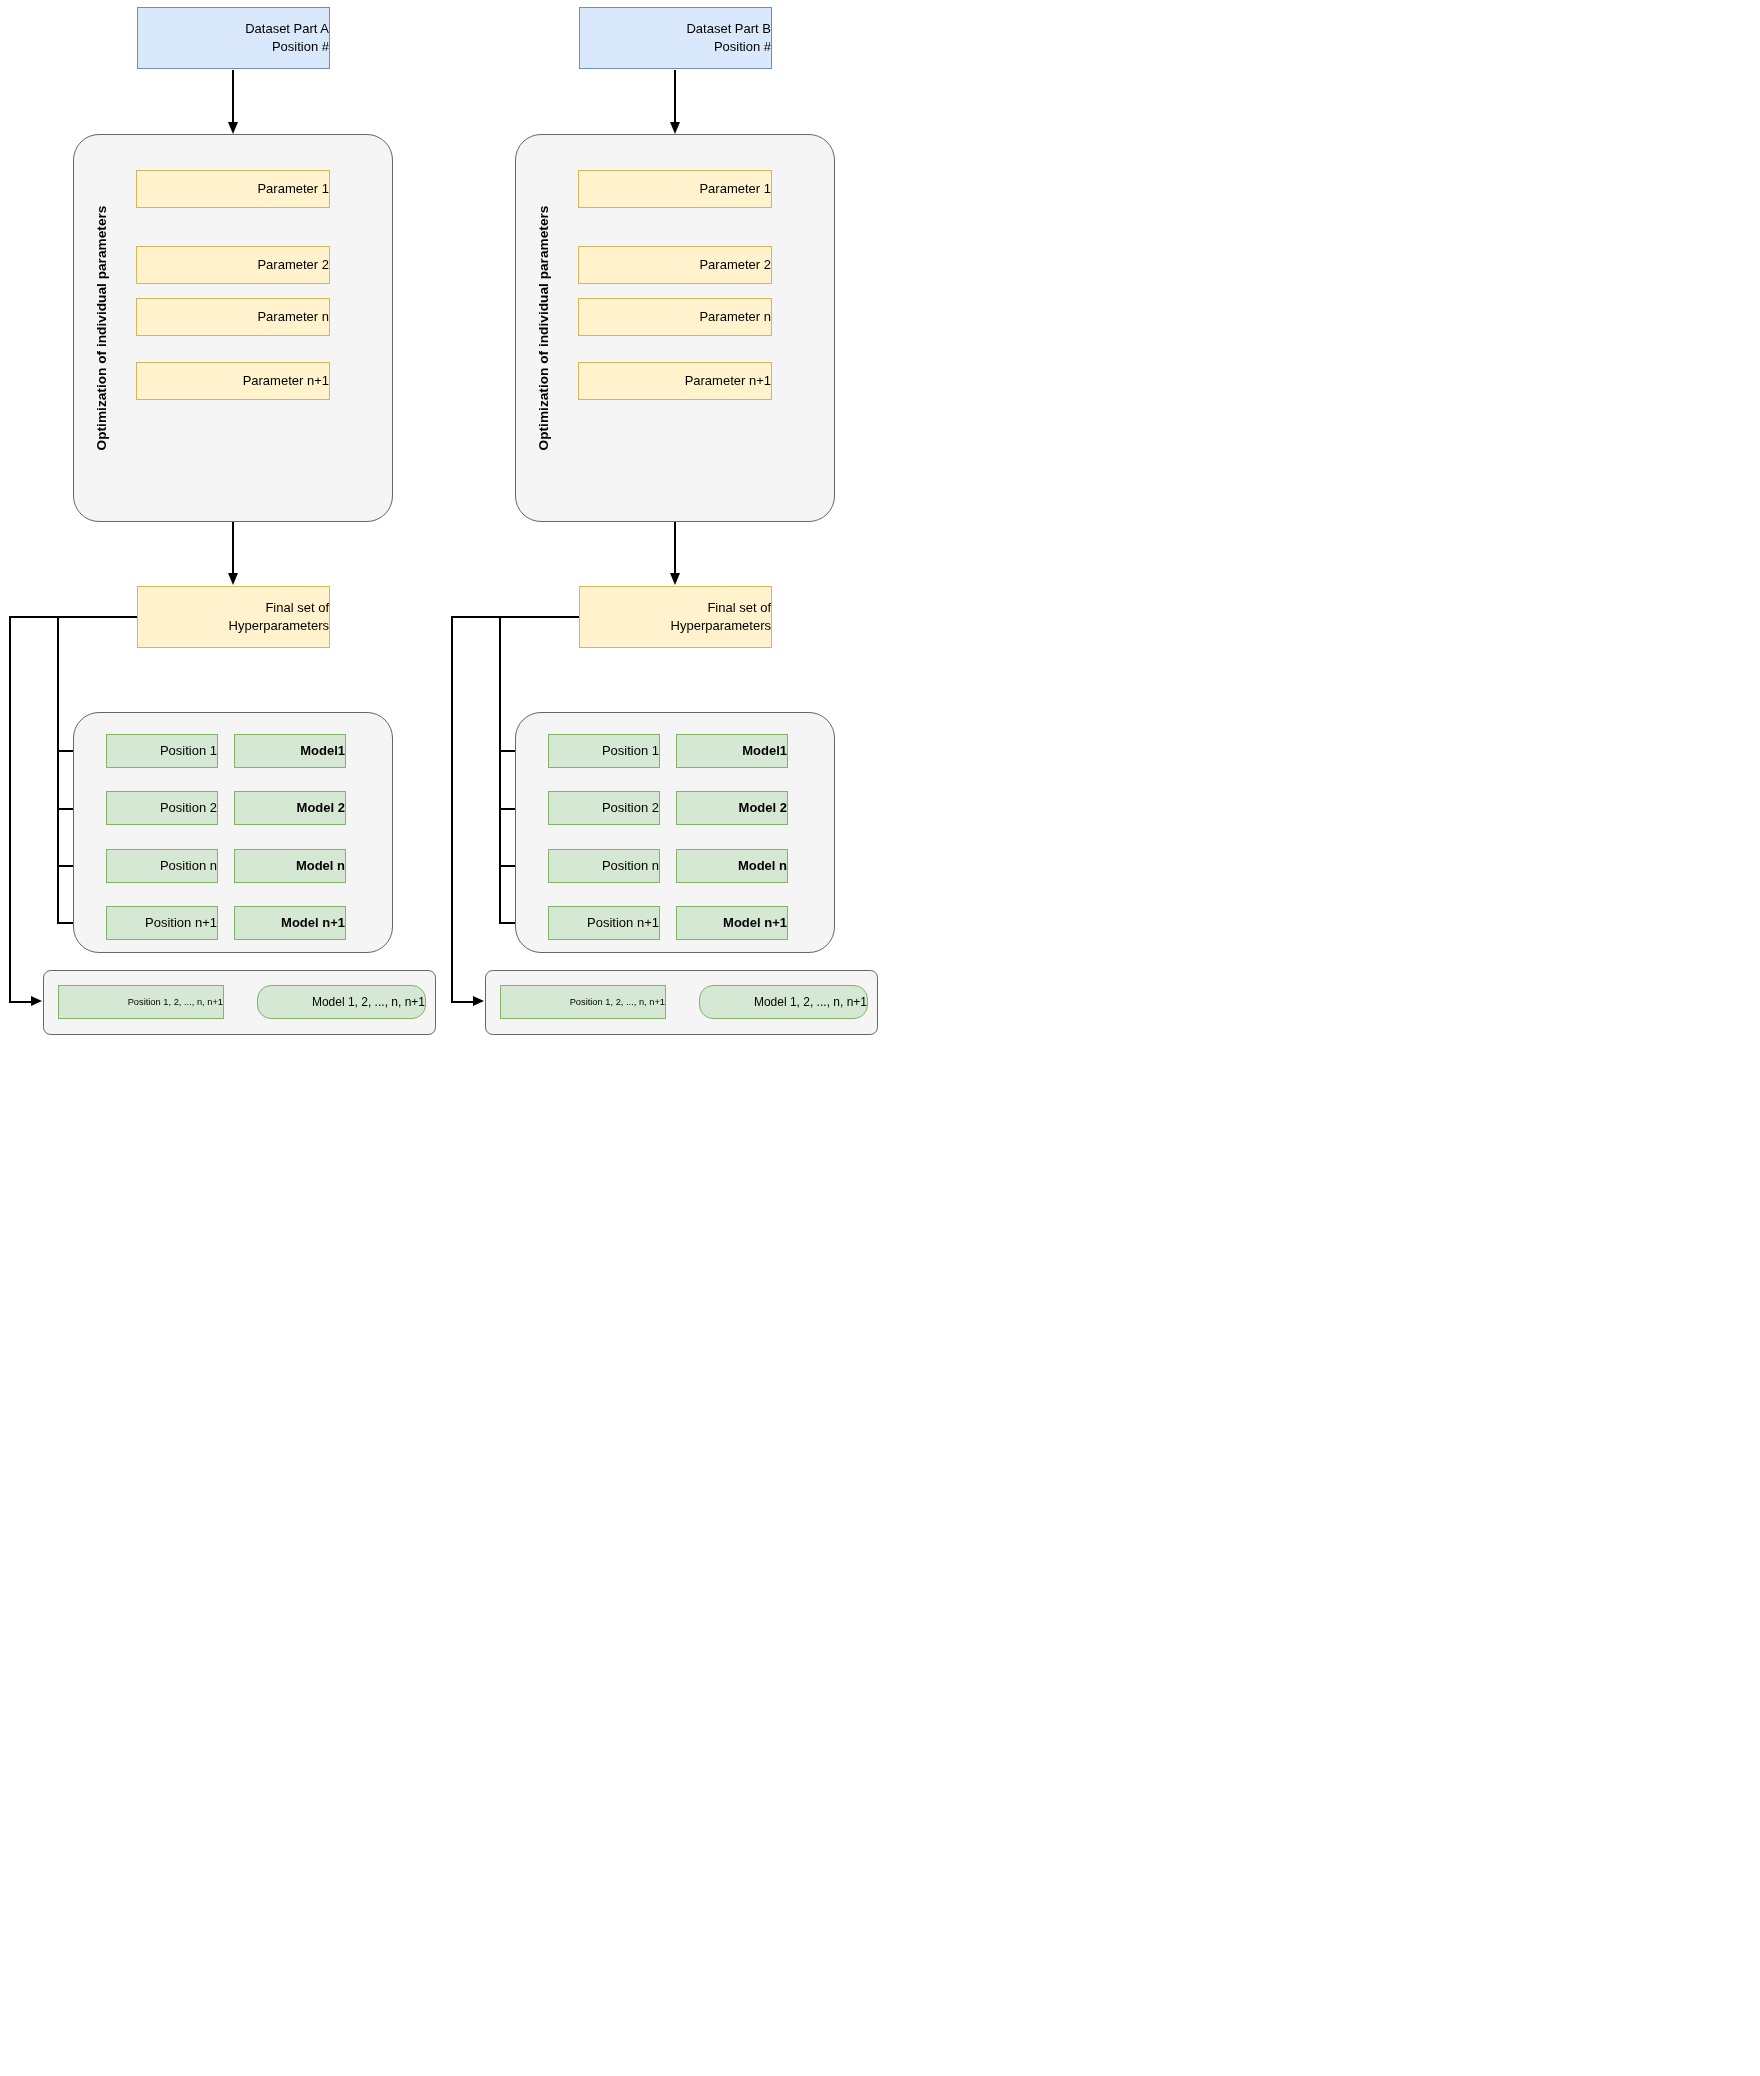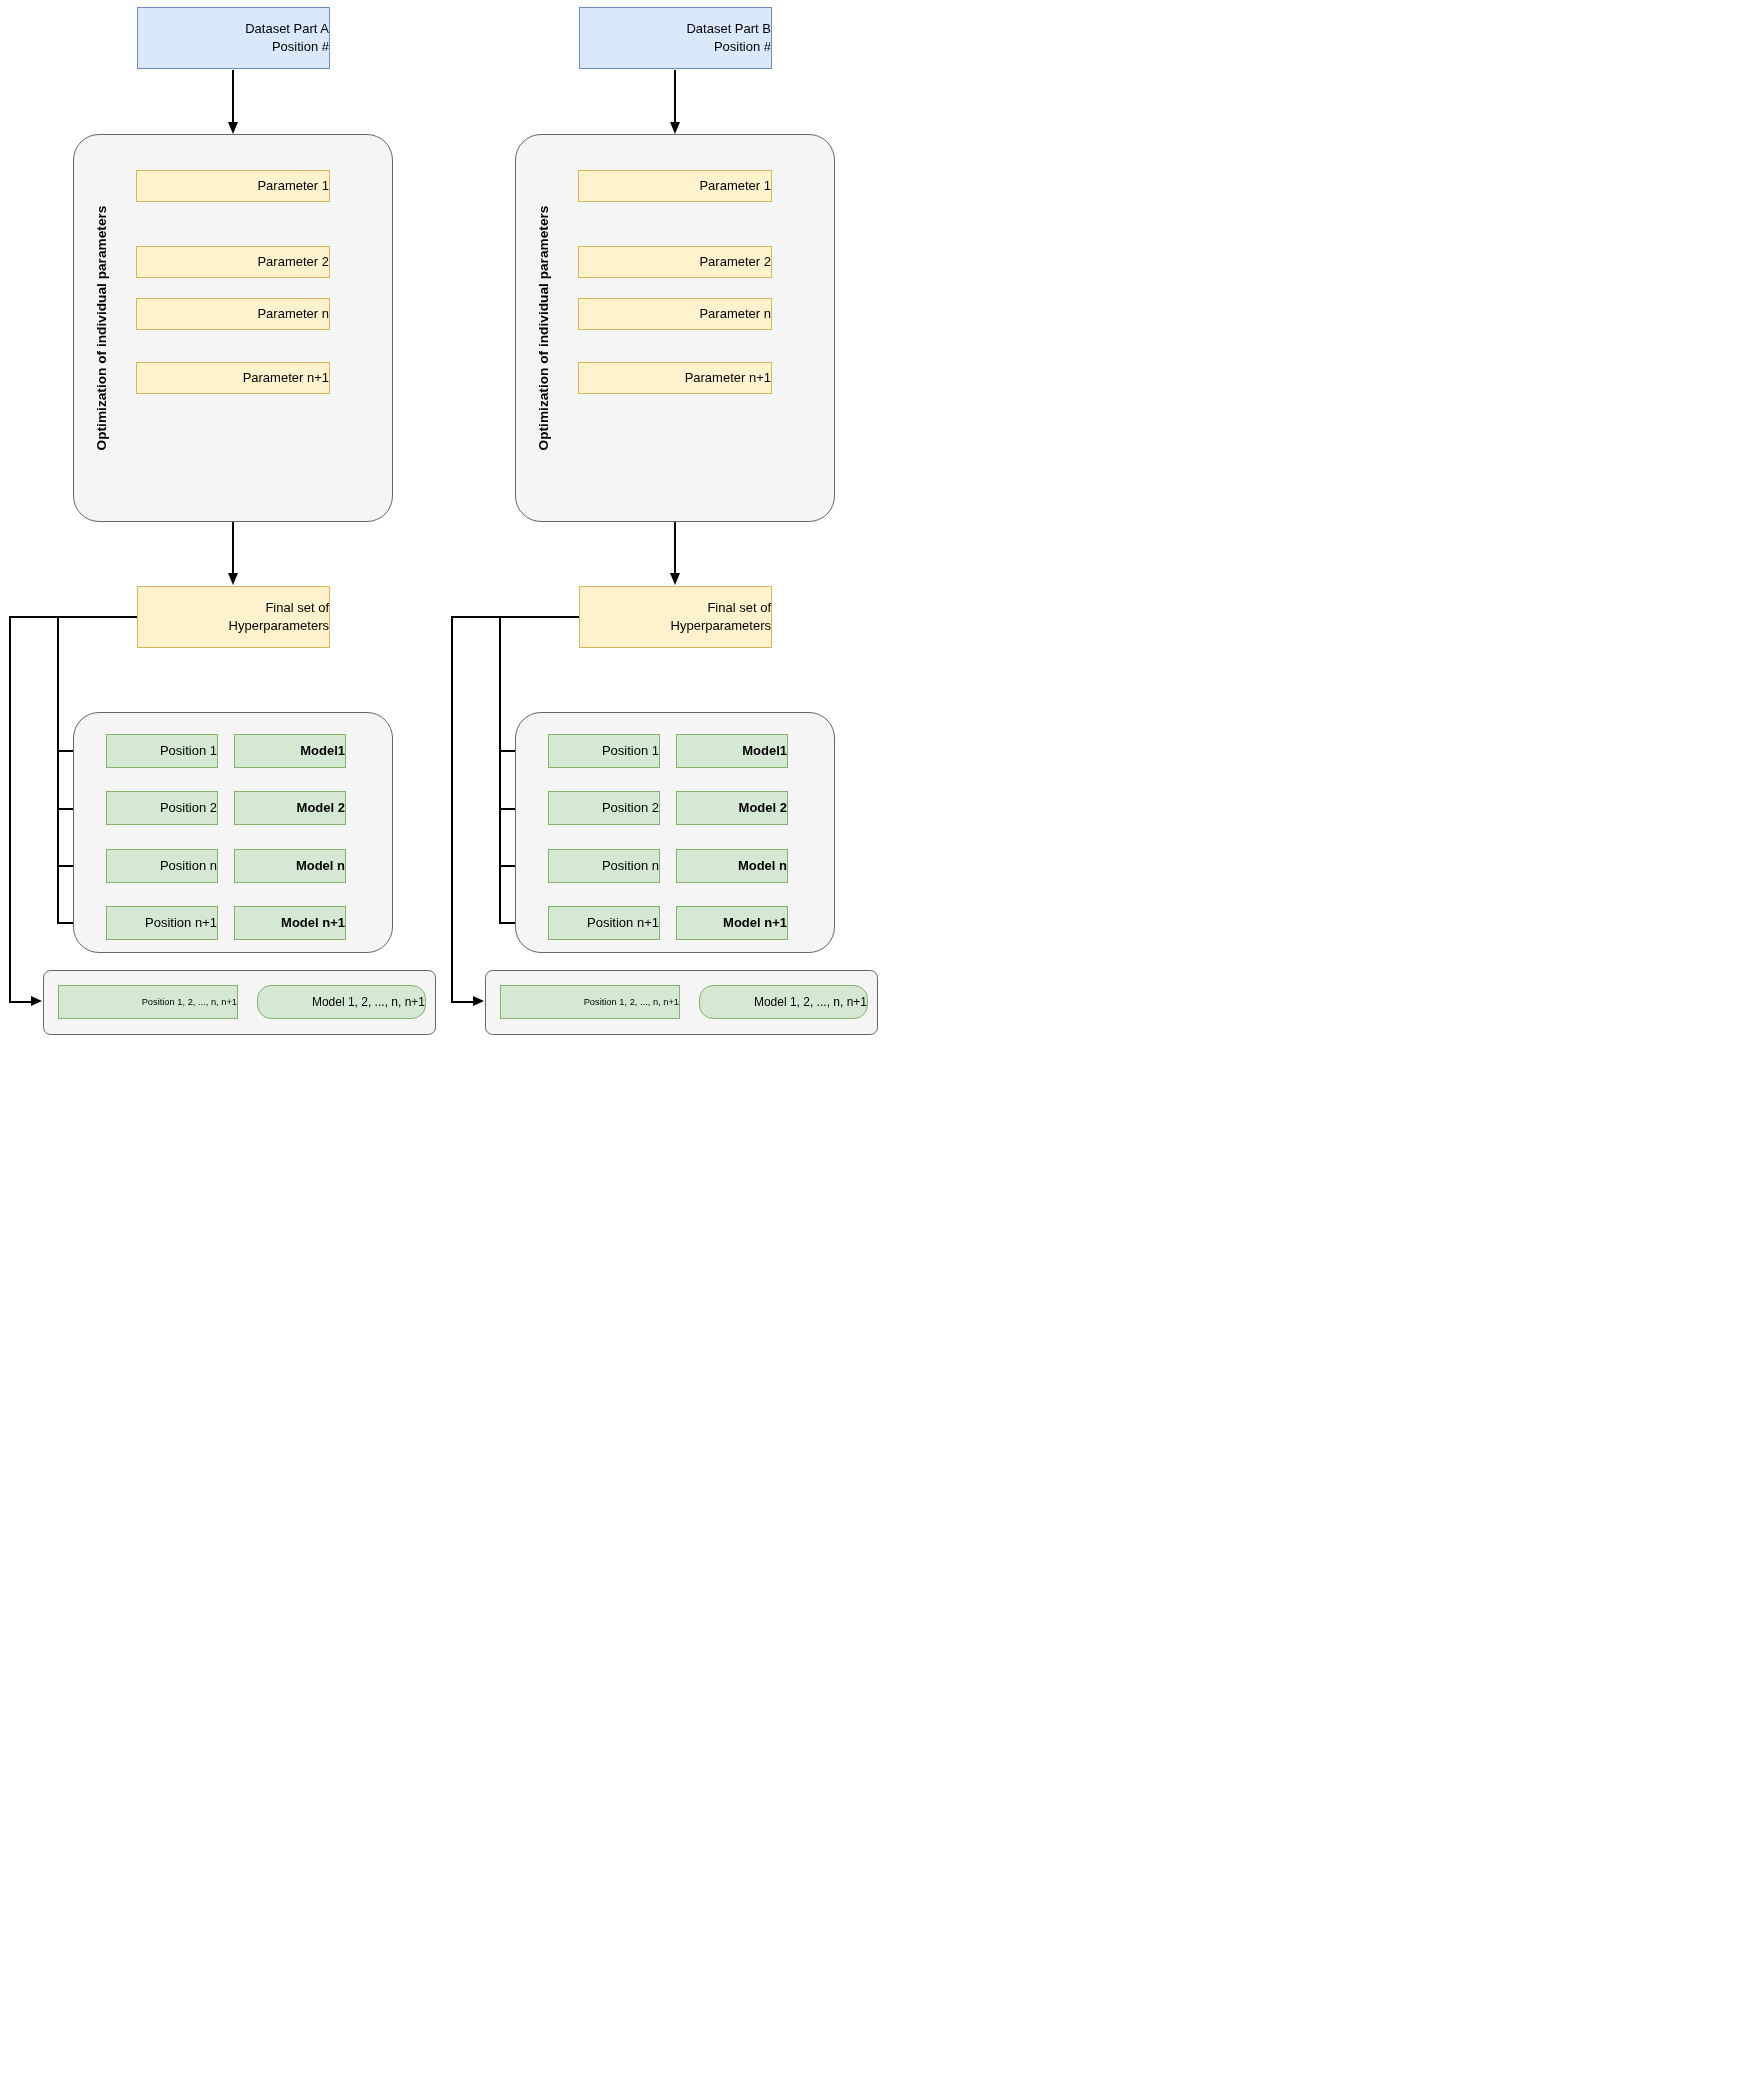--- a/index.html
+++ b/index.html
@@ -87,21 +87,21 @@
   .strip-model {
     font-size: 12px;
   }
 
   
   .blue-box     { left: 137px; top: 7.1px;   width: 193px; height: 62px; }
   .arrow1-line  { left: 232px; top: 70px;  width: 1.6px;   height: 53px; }
   .arrow1-head  { left: 228px; top: 122px; }
   .opt-box      { left: 73px; top: 134px;  width: 320px; height: 388px; }
   .opt-label    { left: 101px; top: 328px; }
-  .param        { left: 136px; width: 194px; height: 32px; padding-left: 7px; }
+  .param        { left: 136px; width: 194px; height: 38px; padding-left: 7px; }
   .param-0 { top: 170px; }
   .param-1 { top: 246px; }
   .param-2 { top: 298px; }
   .param-3 { top: 362px; }
   .arrow2-line  { left: 232px; top: 522px;  width: 1.6px;   height: 52px; }
   .arrow2-head  { left: 228px; top: 573px; }
   .final-box    { left: 137px; top: 586px; width: 193px; height: 62px; }
   .plumb-h      { left: 9.3px;  top: 616px; width: 128px; height: 1.6px; }
   .v1           { left: 9.3px;  top: 616px; width: 1.6px;   height: 387px; }
   .v1-h         { left: 9.3px;  top: 1001px; width: 23px;  height: 1.6px; }
@@ -118,21 +118,21 @@
   .bhead-1 { top: 803px; }
   .bhead-2 { top: 860px; }
   .bhead-3 { top: 918px; }
   .pos          { left: 106px; width: 112px; height: 34px; padding-left: 36px; }
   .mod          { left: 234px; width: 112px; height: 34px; font-weight: bold; }
   .row-0 { top: 734px; }
   .row-1 { top: 791px; }
   .row-2 { top: 849px; }
   .row-3 { top: 906px; }
   .strip-box    { left: 43px;  top: 970px; width: 393px; height: 65px; }
-  .strip-pos-box   { left: 58px; top: 985px; width: 180px; height: 34px; padding-left: 16px; }
+  .strip-pos-box   { left: 58px; top: 985px; width: 166px; height: 34px; padding-left: 16px; }
   .strip-model-box { left: 257px; top: 985px; width: 169px; height: 34px; border-radius: 14px; }
 </style>
 </head>
 <body>
 
 <div class="page">
 
   <div class="flow" style="left:0px">
 
     <div class="node node-blue blue-box">

